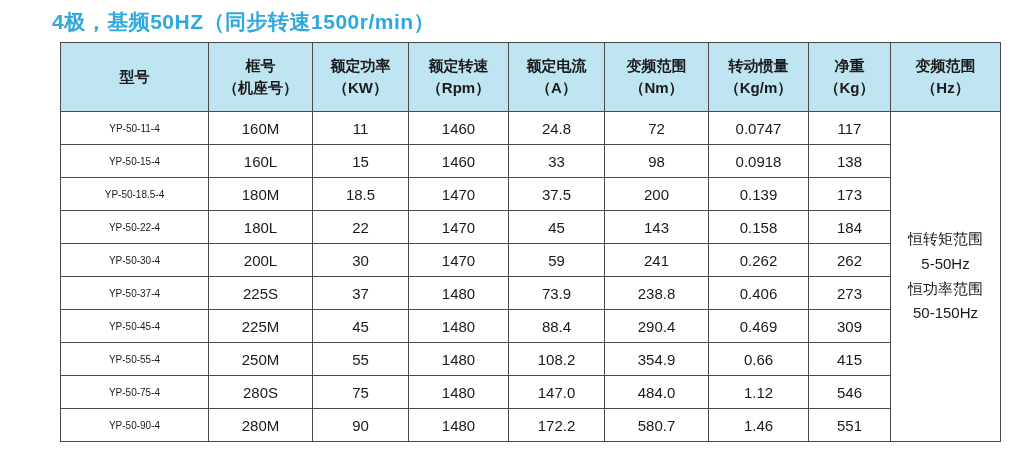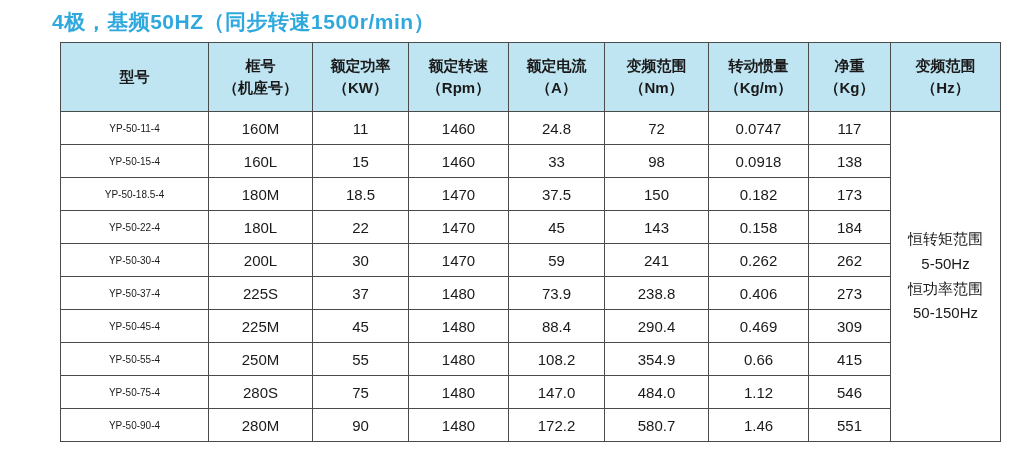--- a/index.html
+++ b/index.html
@@ -168,22 +168,22 @@
           <td>98</td>
           <td>0.0918</td>
           <td>138</td>
         </tr>
         <tr>
           <td class="model">YP-50-18.5-4</td>
           <td>180M</td>
           <td>18.5</td>
           <td>1470</td>
           <td>37.5</td>
-          <td>150</td>
-          <td>0.182</td>
+          <td>200</td>
+          <td>0.139</td>
           <td>173</td>
         </tr>
         <tr>
           <td class="model">YP-50-22-4</td>
           <td>180L</td>
           <td>22</td>
           <td>1470</td>
           <td>45</td>
           <td>143</td>
           <td>0.158</td>

